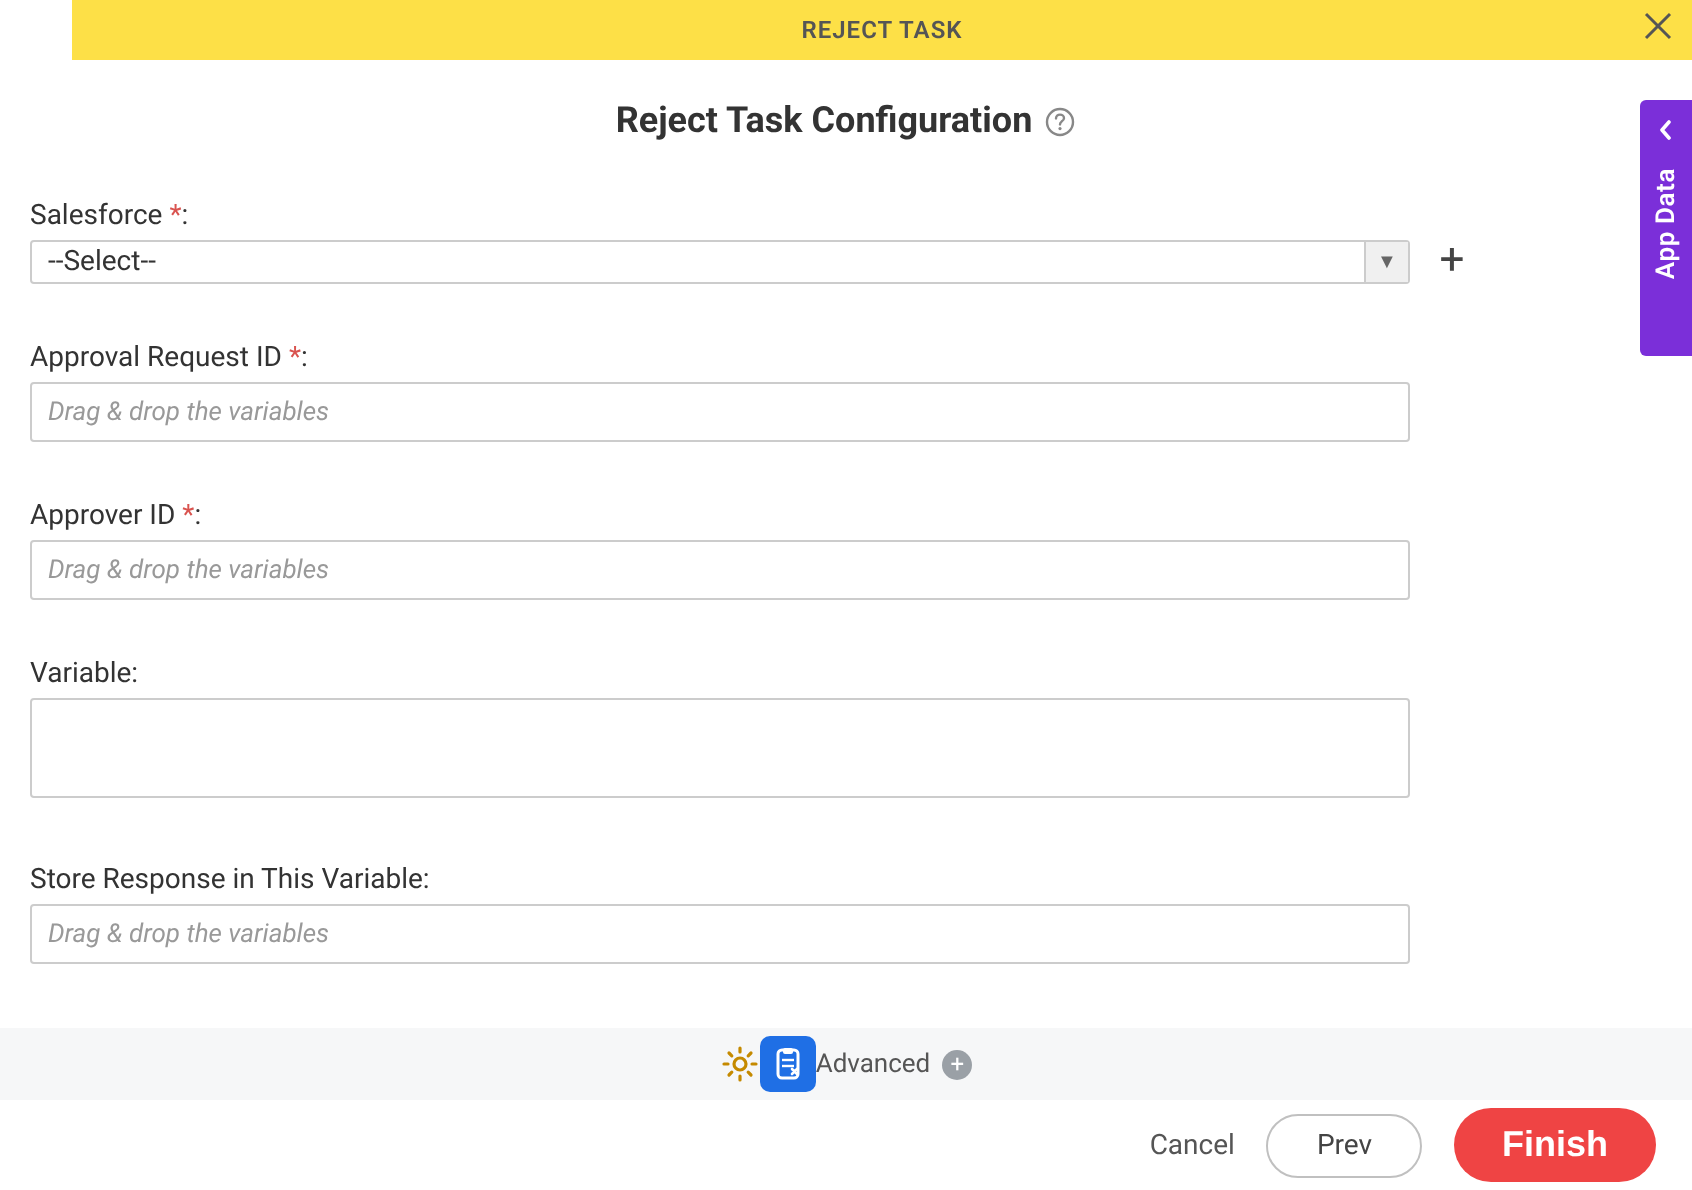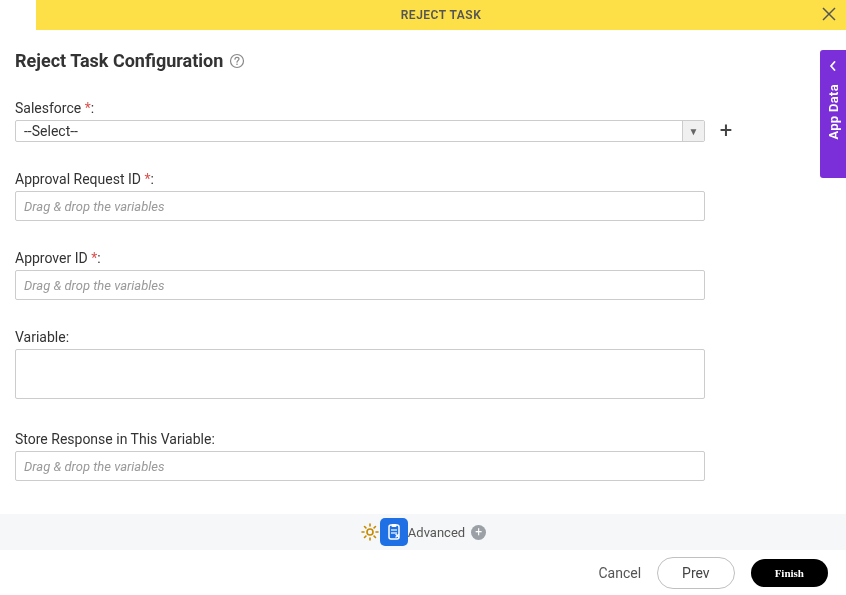--- a/index.html
+++ b/index.html
@@ -38,20 +38,21 @@
     font-size: 18px;
     line-height: 1;
   }
   .content {
     padding: 20px 15px 10px 15px;
   }
   .page-title-row {
     display: flex;
     align-items: center;
     margin-bottom: 18px;
+    justify-content: center;
   }
   .page-title {
     font-size: 18px;
     font-weight: 700;
     color: #333;
   }
   .help-icon {
     margin-left: 6px;
     color: #888;
     display: inline-flex;
@@ -230,28 +231,28 @@
     background: #fff;
     color: #444;
     padding: 7px 24px;
     border-radius: 20px;
     font-size: 14px;
     cursor: pointer;
     font-family: inherit;
   }
   .btn-primary {
     border: none;
-    background: #000000;
+    background: #ef4444;
     color: #fff;
     padding: 8px 24px;
     border-radius: 20px;
-    font-size: 11px;
+    font-size: 18px;
     font-weight: 600;
     cursor: pointer;
-    font-family: Liberation Serif, serif;
+    font-family: Liberation Sans, sans-serif;
   }
 </style>
 </head>
 <body>
 
 <div class="header">
   <span class="header-title">REJECT TASK</span>
   <span class="close-btn">
     <svg width="14" height="14" viewBox="0 0 14 14">
         <line x1="1" y1="1" x2="13" y2="13" stroke="currentColor" stroke-width="1.5"></line>

